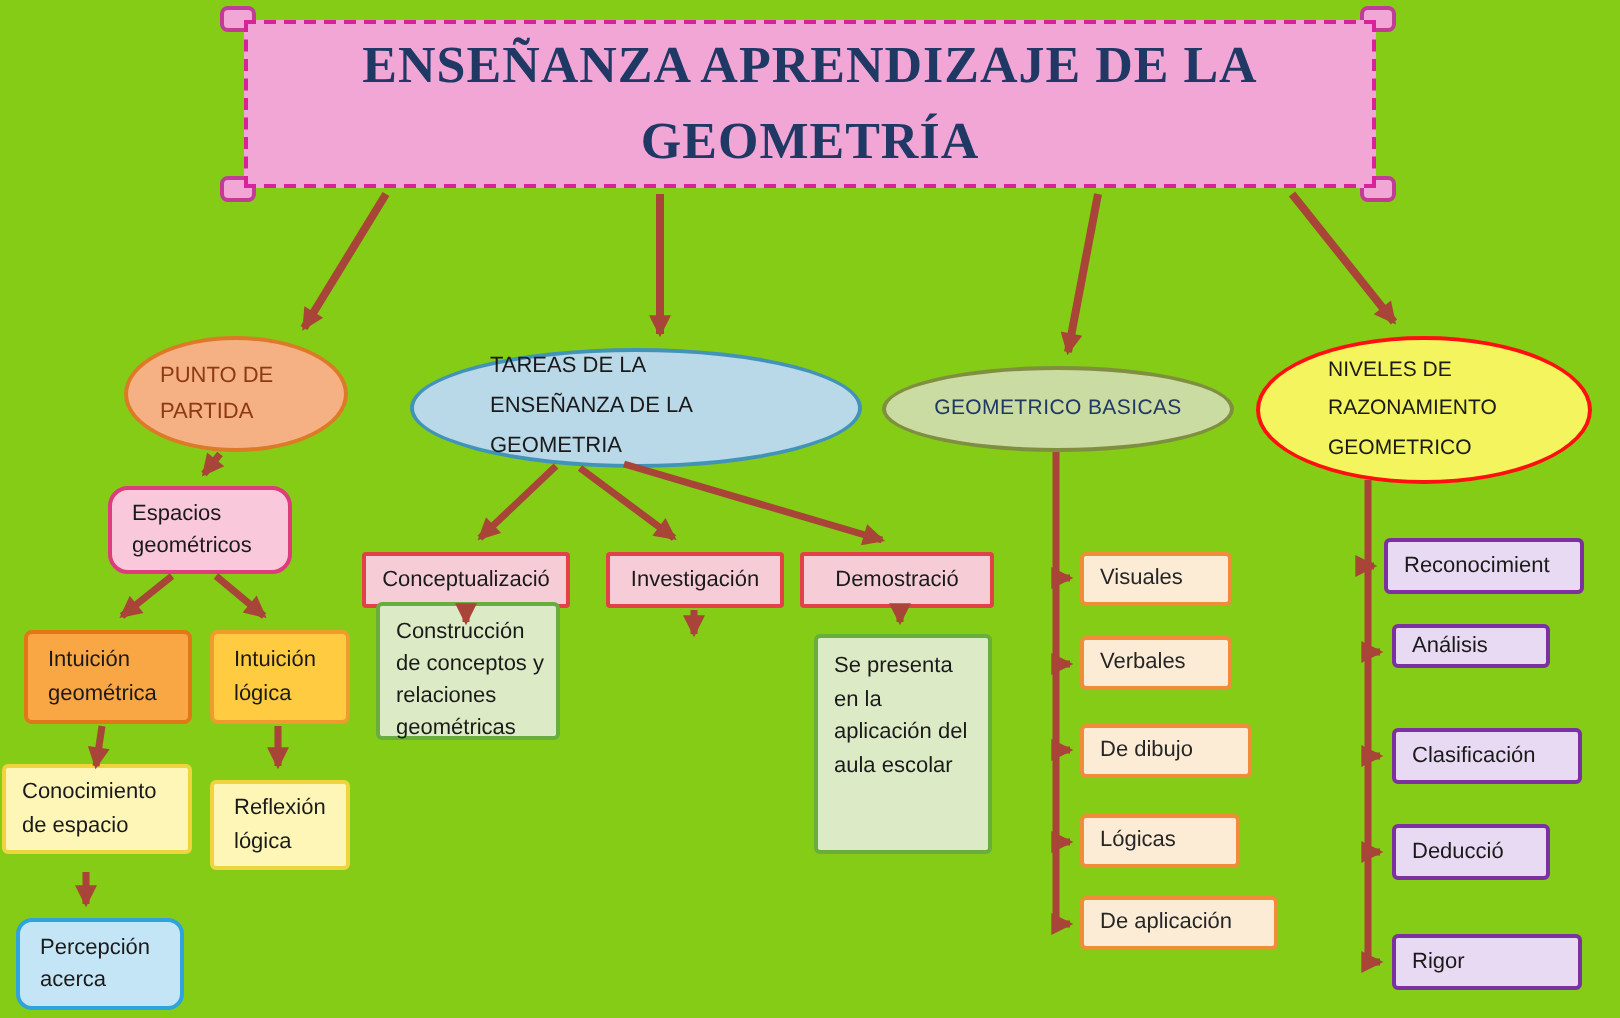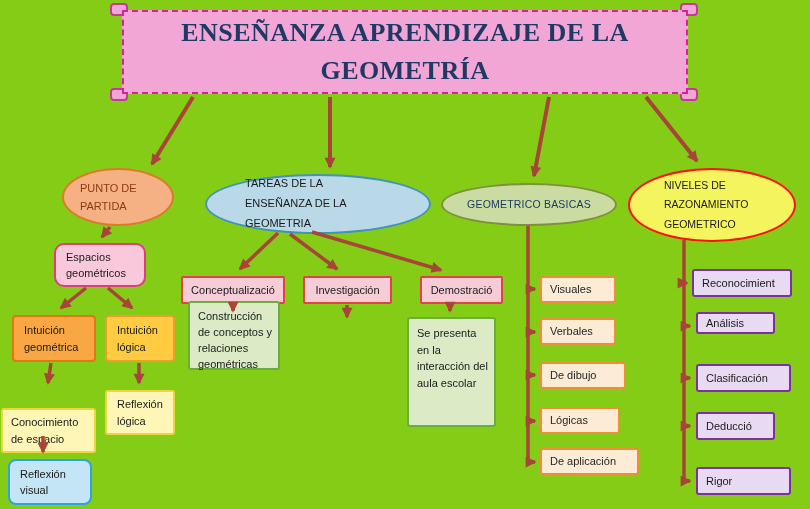--- a/index.html
+++ b/index.html
@@ -43,36 +43,36 @@
   <div class="node ellipse" style="left:441px; top:183px; width:176px; height:43px; background:#CBDCA2; border-color:#7F8F3F; justify-content:center; font-size:10.5px; color:#1F3864; letter-spacing:0.2px;">GEOMETRICO BASICAS</div>
 
   <div class="node ellipse" style="left:628px; top:168px; width:168px; height:74px; background:#F4F45E; border-color:#FF1010; border-width:2.5px; padding:0 30px 0 34px; font-size:10.5px; line-height:1.85;">NIVELES DE RAZONAMIENTO GEOMETRICO</div>
 
   <div class="node box" style="left:54px; top:243px; width:92px; height:44px; background:#F9C9DB; border-color:#DE3D7C; border-radius:10px; padding:0 8px 0 10px;">Espacios geométricos</div>
 
   <div class="node box" style="left:12px; top:315px; width:84px; height:47px; background:#F9A644; border-color:#E07818; border-radius:4px; padding:0 4px 0 10px;">Intuición geométrica</div>
 
   <div class="node box" style="left:105px; top:315px; width:70px; height:47px; background:#FFCC41; border-color:#EE9C2E; border-radius:4px; padding:0 4px 0 10px;">Intuición lógica</div>
 
-  <div class="node box" style="left:1px; top:408px; width:95px; height:45px; background:#FEF6B7; border-color:#EFD53D; border-radius:3px; padding:0 4px 0 8px;">Conocimiento de espacio</div>
+  <div class="node box" style="left:1px; top:382px; width:95px; height:45px; background:#FEF6B7; border-color:#EFD53D; border-radius:3px; padding:0 4px 0 8px;">Conocimiento de espacio</div>
 
   <div class="node box" style="left:105px; top:390px; width:70px; height:45px; background:#FEF6B7; border-color:#EFD53D; border-radius:3px; padding:0 4px 0 10px;">Reflexión lógica</div>
 
-  <div class="node box" style="left:8px; top:459px; width:84px; height:46px; background:#C4E5F6; border-color:#2FA3DB; border-radius:8px; padding:0 4px 0 10px;">Reflexión visual</div>
+  <div class="node box" style="left:8px; top:459px; width:84px; height:46px; background:#C4E5F6; border-color:#2FA3DB; border-radius:8px; padding:0 4px 0 10px;">Percepción acerca</div>
 
   <div class="node box" style="left:181px; top:276px; width:104px; height:28px; background:#F6CDD6; border-color:#E24148; border-radius:2px; justify-content:center;">Conceptualizació</div>
 
   <div class="node box" style="left:303px; top:276px; width:89px; height:28px; background:#F6CDD6; border-color:#E24148; border-radius:2px; justify-content:center;">Investigación</div>
 
-  <div class="node box" style="left:420px; top:276px; width:83px; height:28px; background:#F6CDD6; border-color:#E24148; border-radius:2px; justify-content:center;">Demostració</div>
+  <div class="node box" style="left:400px; top:276px; width:97px; height:28px; background:#F6CDD6; border-color:#E24148; border-radius:2px; justify-content:center;">Demostració</div>
 
   <div class="node box topbox" style="left:188px; top:301px; width:92px; height:69px; background:#DCEBC6; border-color:#69AD3D; border-radius:3px; padding:6px 6px 0 8px; line-height:1.45;">Construcción de conceptos y relaciones geométricas</div>
 
 
-  <div class="node box topbox" style="left:407px; top:317px; width:89px; height:110px; background:#DCEBC6; border-color:#69AD3D; border-radius:3px; padding:6px 6px 0 8px; line-height:1.5;">Se presenta en la interacción del aula escolar</div>
+  <div class="node box topbox" style="left:407px; top:317px; width:89px; height:110px; background:#DCEBC6; border-color:#69AD3D; border-radius:3px; padding:6px 6px 0 8px; line-height:1.5;">Se presenta en la aplicación del aula escolar</div>
 
   <div class="node box" style="left:540px; top:276px; width:76px; height:27px; background:#FCEBD5; border-color:#F08C3A; border-radius:3px; padding-left:8px; color:#262626;">Visuales</div>
   <div class="node box" style="left:540px; top:318px; width:76px; height:27px; background:#FCEBD5; border-color:#F08C3A; border-radius:3px; padding-left:8px; color:#262626;">Verbales</div>
   <div class="node box" style="left:540px; top:407px; width:80px; height:27px; background:#FCEBD5; border-color:#F08C3A; border-radius:3px; padding-left:8px; color:#262626;">Lógicas</div>
   <div class="node box" style="left:540px; top:362px; width:86px; height:27px; background:#FCEBD5; border-color:#F08C3A; border-radius:3px; padding-left:8px; color:#262626;">De dibujo</div>
   <div class="node box" style="left:540px; top:448px; width:99px; height:27px; background:#FCEBD5; border-color:#F08C3A; border-radius:3px; padding-left:8px; color:#262626;">De aplicación</div>
 
   <div class="node box" style="left:692px; top:269px; width:100px; height:28px; background:#E8DAF2; border-color:#7D30A0; border-radius:3px; padding-left:8px;">Reconocimient</div>
   <div class="node box" style="left:696px; top:312px; width:79px; height:22px; background:#E8DAF2; border-color:#7D30A0; border-radius:3px; padding-left:8px;">Análisis</div>
   <div class="node box" style="left:696px; top:364px; width:95px; height:28px; background:#E8DAF2; border-color:#7D30A0; border-radius:3px; padding-left:8px;">Clasificación</div>

